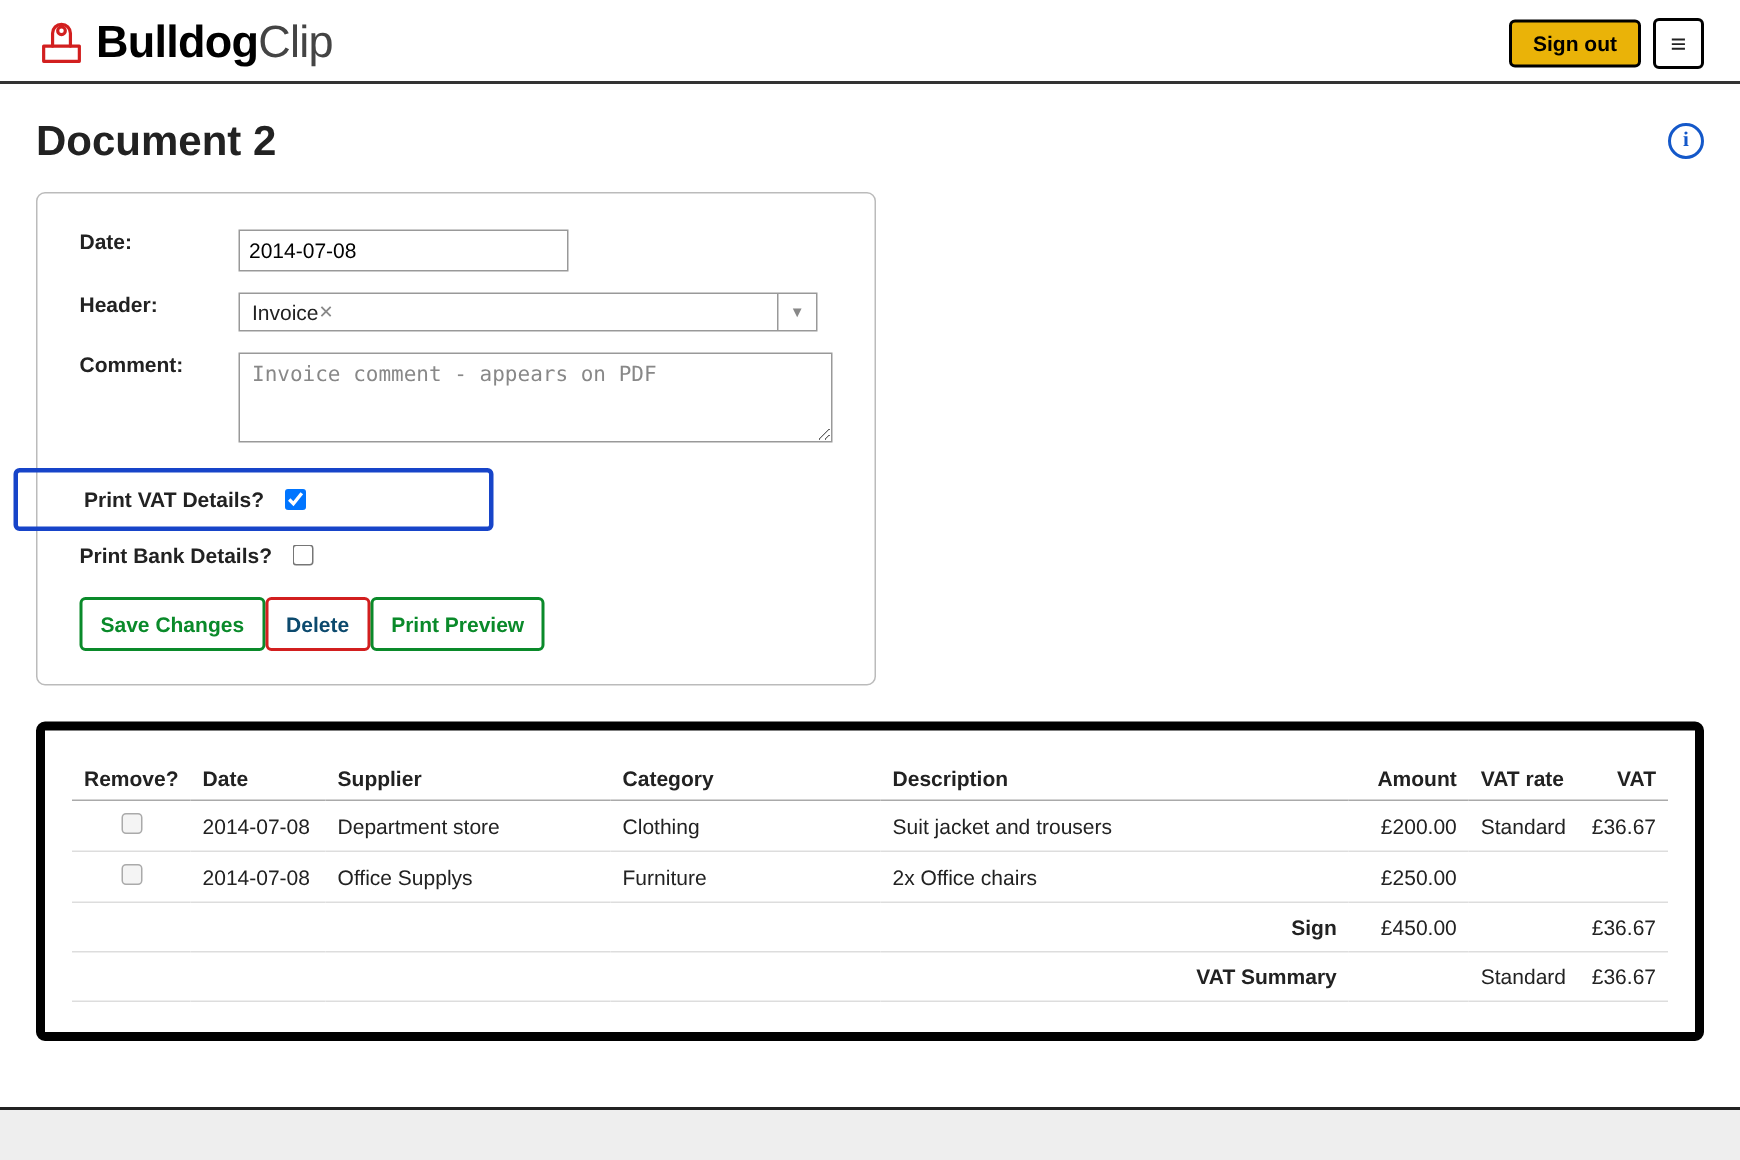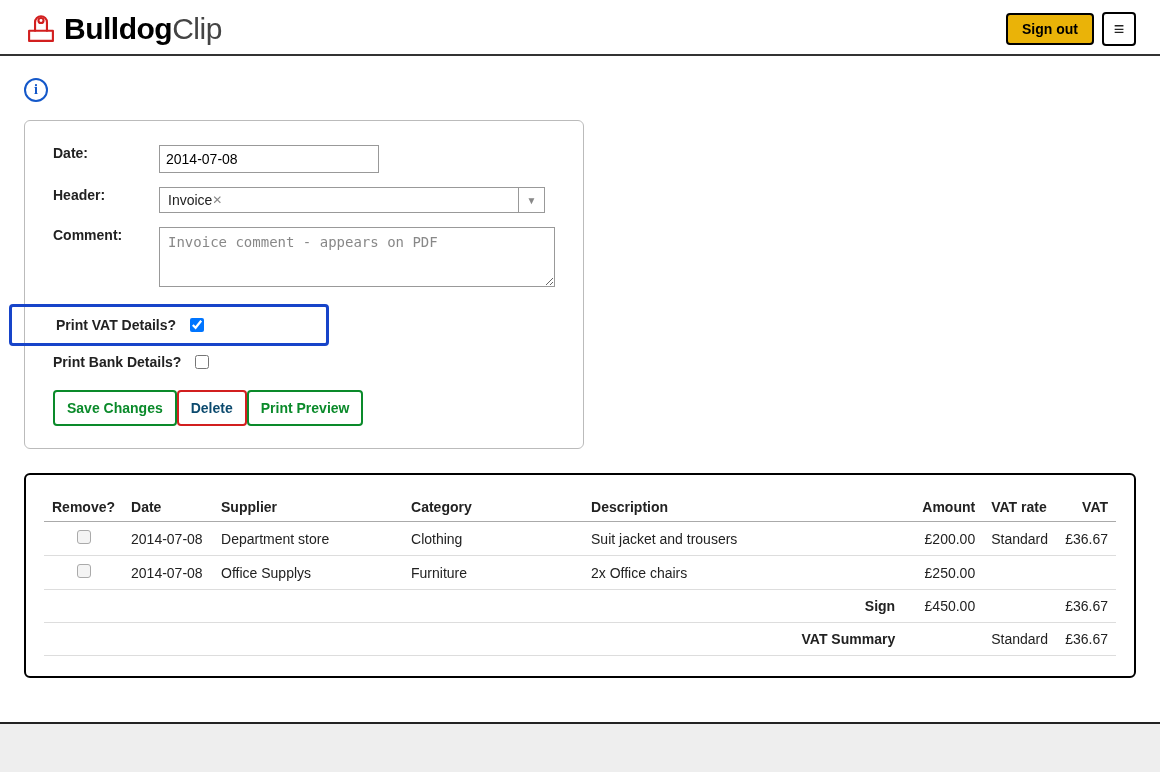--- a/index.html
+++ b/index.html
@@ -169,21 +169,21 @@
     background: #fff;
     font-weight: 700;
     font-size: 14px;
     padding: 8px 12px;
     cursor: pointer;
   }
   .btn-green { border-color: #0a8a2a; color: #0a8a2a; }
   .btn-red { border-color: #d21f1f; color: #0c4a6e; }
 
   .table-card {
-    border: 2px solid #000000;
+    border: 6px solid #000000;
     border-radius: 6px;
     padding: 18px 18px 20px 18px;
   }
   table {
     width: 100%;
     border-collapse: collapse;
     font-size: 14px;
   }
   thead th {
     text-align: left;
@@ -237,20 +237,21 @@
   <div class="topbar-right">
     <button class="btn">Sign out</button>
     <div class="icon-btn">
       <span>≡</span>
     </div>
   </div>
 </div>
 
 <div class="page">
   <div class="page-header">
+    <h1 class="page-title">Document 2</h1>
     <div class="info-circle">i</div>
   </div>
 
   <div class="card">
     <div class="form-row">
       <div class="label">Date:</div>
       <div class="value">
         <input class="text-input" value="2014-07-08" style="">
       </div>
     </div>

